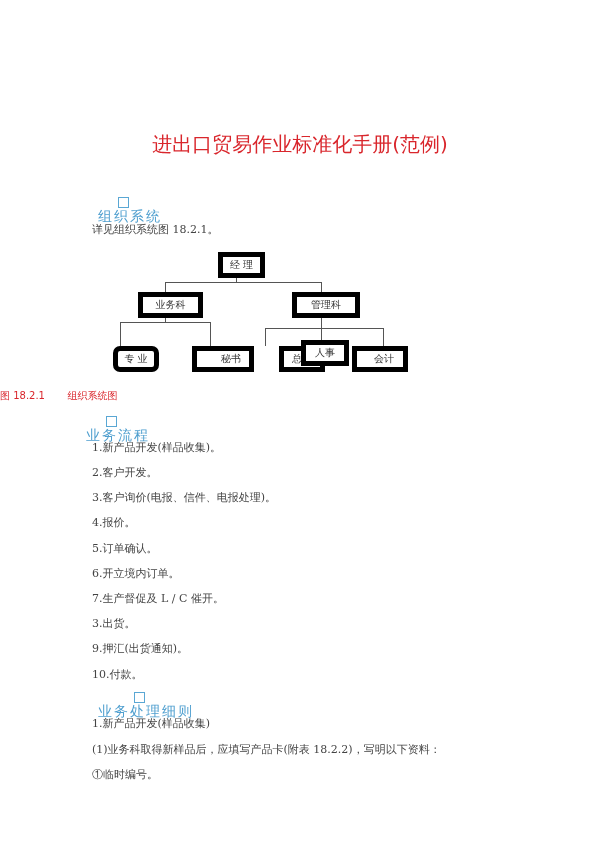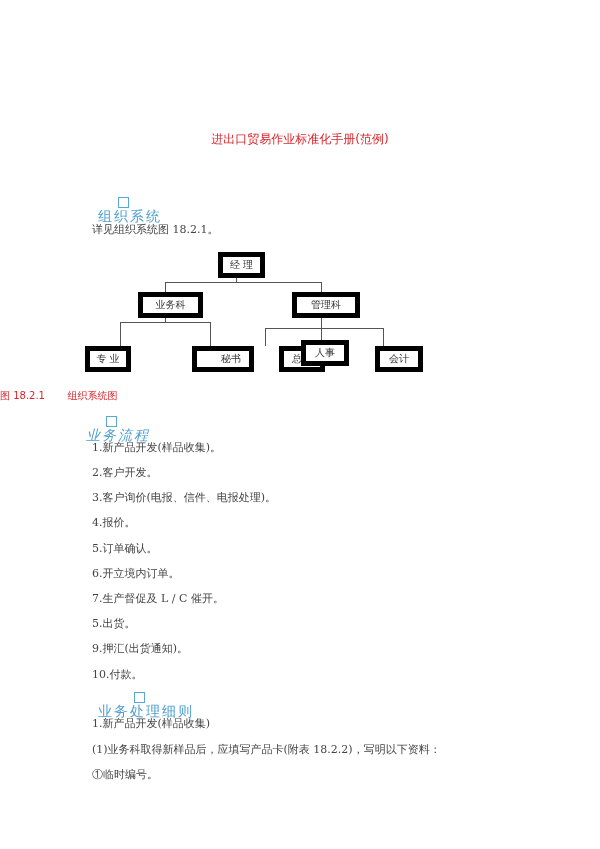--- a/index.html
+++ b/index.html
@@ -1,20 +1,20 @@
 <!DOCTYPE html>
 <html><head>
   <meta charset="utf-8">
   <style>
     html, body { margin: 0; padding: 0; background: #ffffff; }
     body { width: 600px; height: 849px; position: relative; overflow: hidden;
            font-family: "DejaVu Serif", "Liberation Serif", serif; color: #333; }
     .abs { position: absolute; }
     .title { left: 0; width: 600px; top: 131px; text-align: center; color: #d9262c;
-             font-family: "DejaVu Sans", "Liberation Sans", sans-serif; font-size: 12px; }
+             font-family: "DejaVu Sans", "Liberation Sans", sans-serif; font-size: 20px; }
     .sec { left: 98px; font-size: 14px; color: #4f9fcf; display: flex; align-items: center; flex-direction: column; }
     .sec .box { width: 9px; height: 9px; border: 1px solid #5aa7d4; margin-right: 14px; }
     .sec .lbl { letter-spacing: 2px; }
     .para { left: 92px; font-size: 11px; color: #444; white-space: nowrap; }
     .node { position: absolute; border: 5px solid #000000; background: #fff; font-size: 10px;
             text-align: center; line-height: 16px; height: 16px; color: #333; }
     .line { position: absolute; background: #555; }
     .caption { left: 0; width: 600px; text-align: left; top: 389px; font-size: 10px; color: #d9262c;
                font-family: "DejaVu Sans", "Liberation Sans", sans-serif; }
   </style>
@@ -40,45 +40,45 @@
   <div class="line" style="left:120px; top:322px; width:1px; height:24px;"></div>
   <div class="line" style="left:210px; top:322px; width:1px; height:24px;"></div>
   <div class="line" style="left:321px; top:309px; width:1px; height:37px;"></div>
   <div class="line" style="left:265px; top:328px; width:118px; height:1px;"></div>
   <div class="line" style="left:265px; top:328px; width:1px; height:18px;"></div>
   <div class="line" style="left:383px; top:328px; width:1px; height:18px;"></div>
 
   <div class="node" style="left:218px; top:252px; width:37px;">经  理</div>
   <div class="node" style="left:138px; top:292px; width:55px;">业务科</div>
   <div class="node" style="left:292px; top:292px; width:58px;">管理科</div>
-  <div class="node" style="left:85px; top:346px; width:36px;">专  业</div>
+  <div class="node" style="left:113px; top:346px; width:36px;border-radius:7px;">专  业</div>
   <div class="node" style="left:192px; top:346px; width:36px;padding-left:16px;">秘书</div>
   <div class="node" style="left:247px; top:346px; width:36px;margin-left:32px;">总务</div>
   <div class="node" style="left:301px; top:340px; width:38px;">人事</div>
-  <div class="node" style="left:375px; top:346px; width:38px;">会计</div>
+  <div class="node" style="left:352px; top:346px; width:38px;padding-left:8px;">会计</div>
 </div>
 
 <div class="abs caption">
   <span>图 18.2.1</span>
   <span style="display:inline-block; width:16px;"></span>
   <span>组织系统图</span>
 </div>
 
-<div class="abs sec" style="top:416px; left:86px;font-style:italic;">
+<div class="abs sec" style="top:416px; left:86px;">
   <span class="box"></span>
   <span class="lbl">业务流程</span>
 </div>
 <div class="abs para" style="top:440px;">1.新产品开发(样品收集)。</div>
 <div class="abs para" style="top:465px;">2.客户开发。</div>
 <div class="abs para" style="top:490px;">3.客户询价(电报、信件、电报处理)。</div>
 <div class="abs para" style="top:515px;">4.报价。</div>
 <div class="abs para" style="top:541px;">5.订单确认。</div>
 <div class="abs para" style="top:566px;">6.开立境内订单。</div>
 <div class="abs para" style="top:591px;">7.生产督促及 L / C 催开。</div>
-<div class="abs para" style="top:616px;">5.出货。</div>
+<div class="abs para" style="top:616px;">3.出货。</div>
 <div class="abs para" style="top:641px;">9.押汇(出货通知)。</div>
 <div class="abs para" style="top:667px;">10.付款。</div>
 
 <div class="abs sec" style="top:692px;">
   <span class="box"></span>
   <span class="lbl">业务处理细则</span>
 </div>
 <div class="abs para" style="top:716px;">1.新产品开发(样品收集)</div>
 <div class="abs para" style="top:742px;">(1)业务科取得新样品后，应填写产品卡(附表 18.2.2)，写明以下资料：</div>
 <div class="abs para" style="top:767px;">①临时编号。</div>

